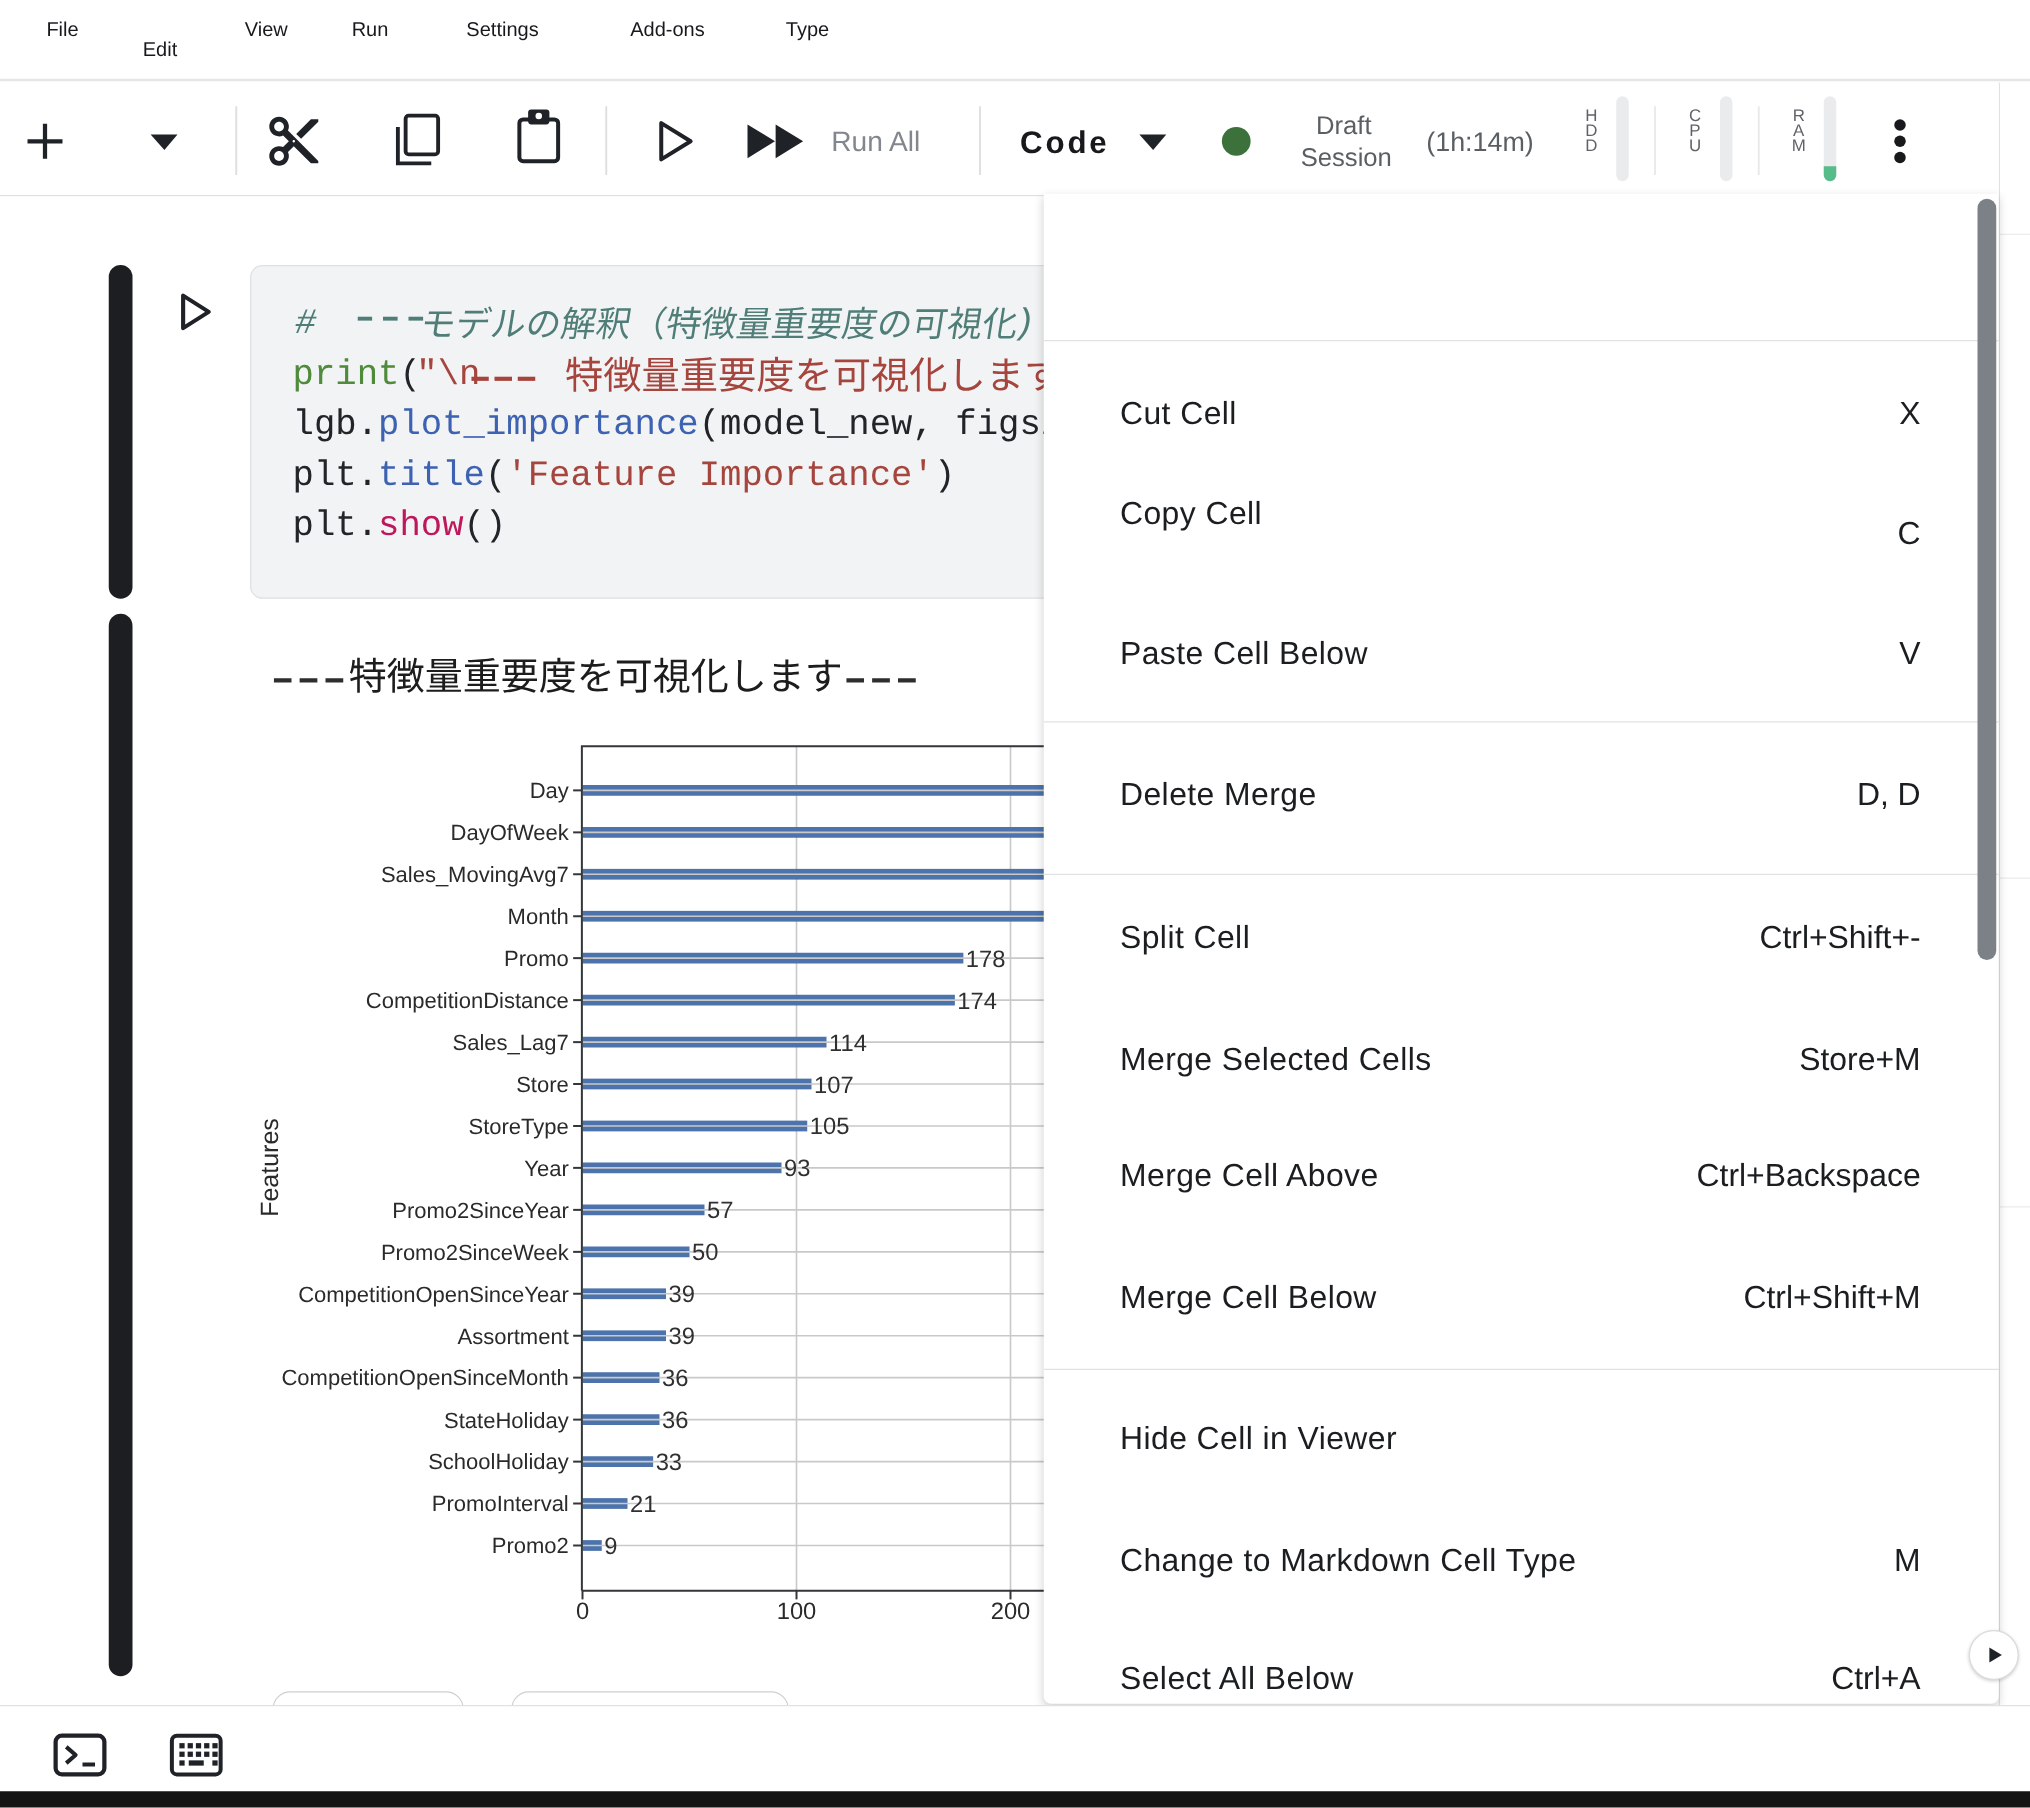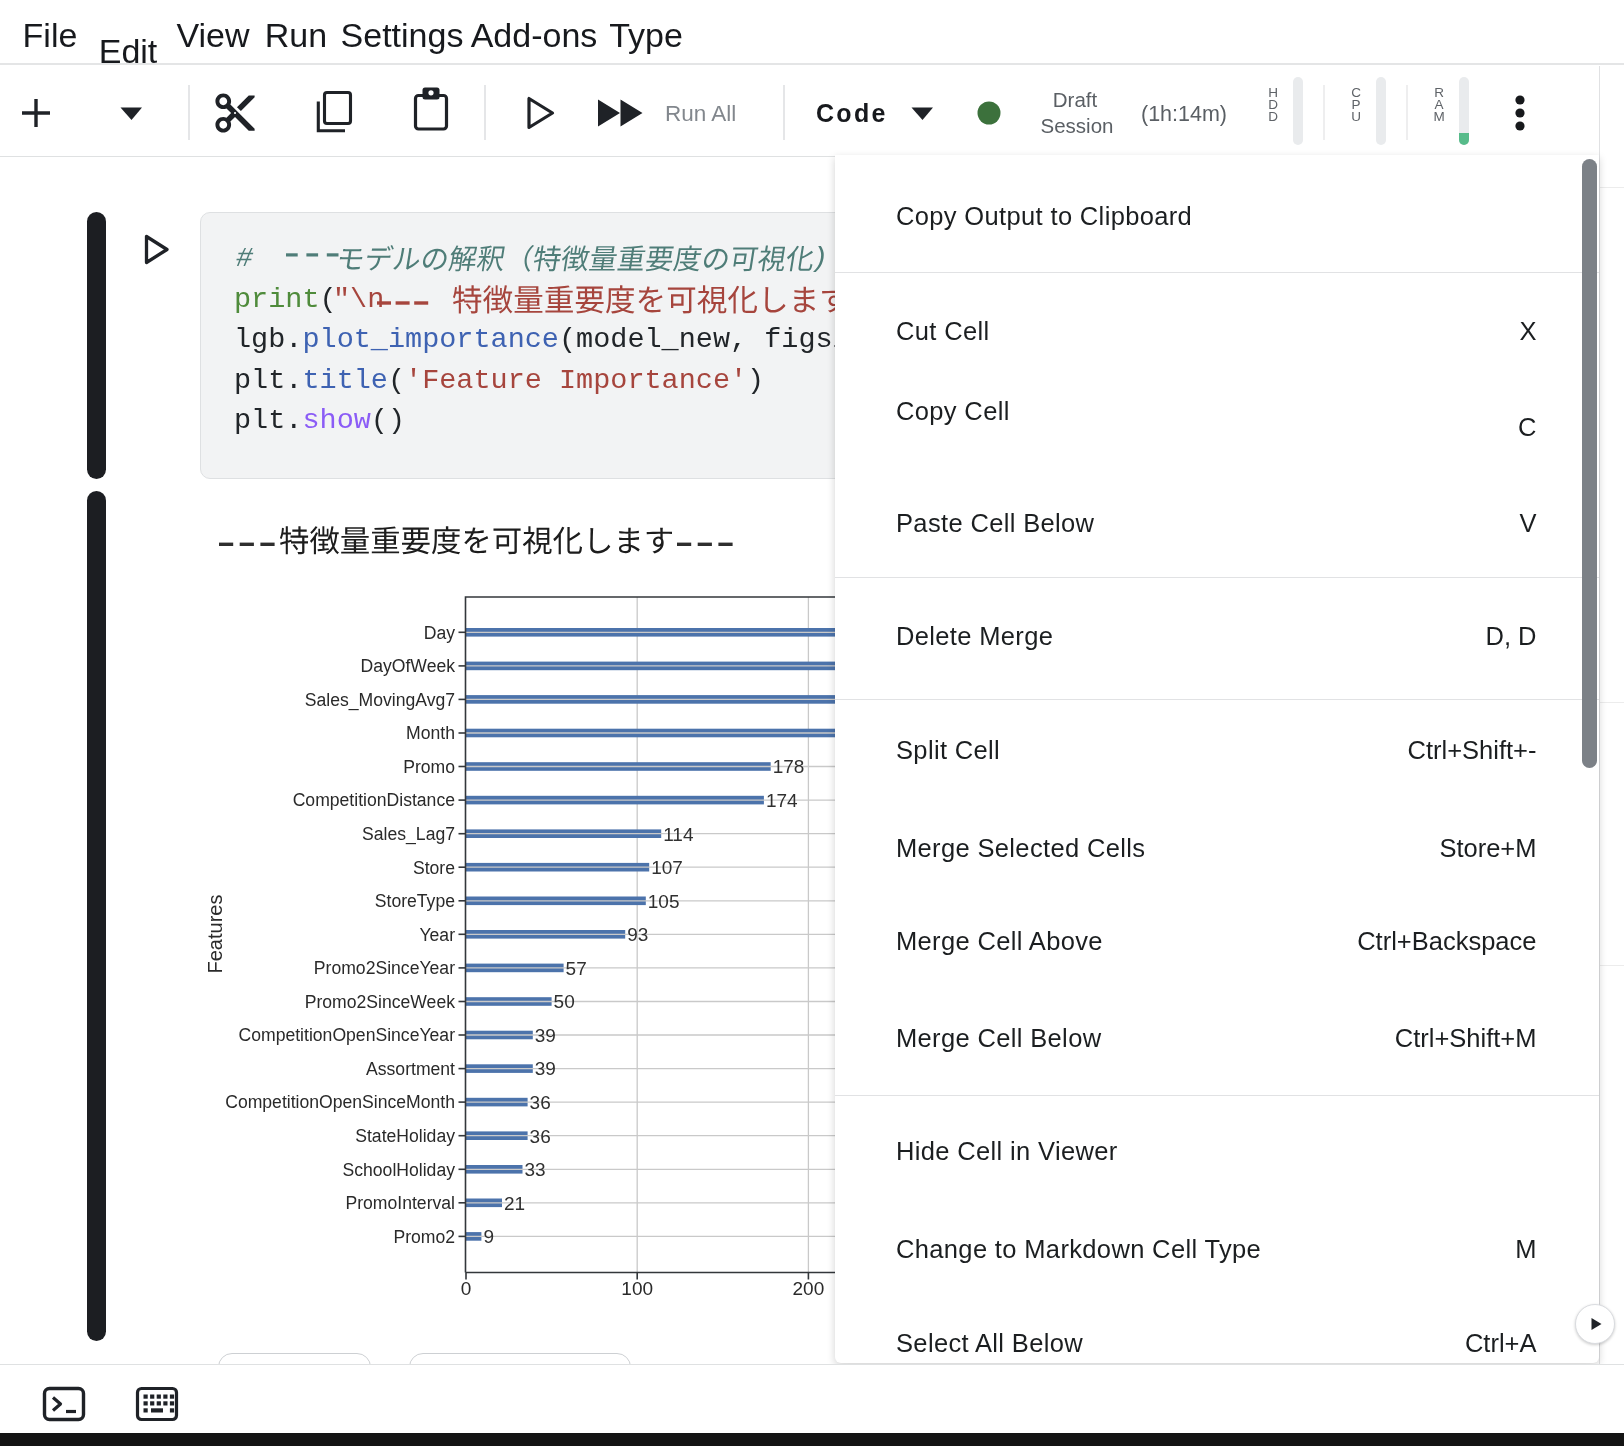--- a/index.html
+++ b/index.html
@@ -2,21 +2,21 @@
 <html><head><meta charset="utf-8"><style>
 *{margin:0;padding:0;box-sizing:border-box}
 html,body{width:1624px;height:1446px;overflow:hidden;background:#fff;font-family:"Liberation Sans",sans-serif}
 .abs{position:absolute}
 .mono{font-family:"Liberation Mono",monospace;font-size:28.5px;line-height:28.5px;white-space:pre}
 .mi{position:absolute;left:61px;font-size:25.5px;letter-spacing:0.35px;line-height:32px;color:#1b1e20;white-space:pre}
 .ms{position:absolute;right:62px;font-size:25.5px;line-height:32px;color:#1b1e20;white-space:pre}
 </style></head>
 <body>
 
-<div class="abs" style="left:0;top:0;width:1624px;height:65px;border-bottom:2px solid #e4e5e6;font-size:34px;color:#17191d;z-index:5;background:#fff">
+<div class="abs" style="left:0;top:0;width:1624px;height:65px;border-bottom:2px solid #e4e5e6;font-size:16px;color:#17191d;z-index:5;background:#fff">
     <span style="position:absolute;left:50px;top:16px;transform:translateX(-50%)">File</span>
     <span style="position:absolute;left:128px;top:32px;transform:translateX(-50%)">Edit</span>
     <span style="position:absolute;left:213px;top:16px;transform:translateX(-50%)">View</span>
     <span style="position:absolute;left:296px;top:16px;transform:translateX(-50%)">Run</span>
     <span style="position:absolute;left:402px;top:16px;transform:translateX(-50%)">Settings</span>
     <span style="position:absolute;left:534px;top:16px;transform:translateX(-50%)">Add-ons</span>
     <span style="position:absolute;left:646px;top:16px;transform:translateX(-50%)">Type</span>
   </div>
 
 <div class="abs" style="left:0;top:67px;width:1599px;height:90px;border-bottom:1px solid #dfe1e2;background:#fff;z-index:4">
@@ -96,21 +96,21 @@
   </svg>
 <svg class="abs" style="left:452px;top:281px;z-index:2" width="400" height="42" viewBox="0 0 400 42">
     <defs>
       <path id="jb" d="M13.4 7.6H27.9V9.7H13.4ZM11.6 13.6H29.3V15.8H11.6ZM12.1 19.4H29.2V21.6H12.1ZM19.5 4.3H21.7V14.8H19.5ZM23.3 15.4H25.6V29.6Q25.6 30.6 25.3 31.2Q25.0 31.7 24.3 32.0Q23.6 32.3 22.3 32.4Q21.1 32.4 19.3 32.4Q19.3 31.9 19.0 31.3Q18.8 30.6 18.6 30.1Q20.0 30.2 21.1 30.2Q22.3 30.2 22.6 30.2Q23.0 30.1 23.1 30.0Q23.3 29.9 23.3 29.6ZM13.7 23.5 15.5 22.5Q16.3 23.2 17.0 24.0Q17.8 24.9 18.4 25.8Q19.1 26.6 19.4 27.3L17.6 28.5Q17.2 27.8 16.6 26.9Q16.0 26.1 15.3 25.1Q14.5 24.2 13.7 23.5ZM1.1 20.9Q2.5 20.6 4.4 20.0Q6.3 19.5 8.3 18.9Q10.4 18.3 12.5 17.6L12.8 19.7Q9.9 20.6 7.0 21.5Q4.0 22.4 1.7 23.2ZM6.8 4.3H8.9V32.4H6.8ZM3.0 5.9 5.0 6.3Q4.8 8.3 4.4 10.3Q4.1 12.3 3.7 14.1Q3.2 15.8 2.6 17.2Q2.4 17.1 2.1 16.9Q1.8 16.7 1.5 16.5Q1.1 16.3 0.9 16.2Q1.5 14.9 1.9 13.2Q2.3 11.5 2.6 9.7Q2.8 7.8 3.0 5.9ZM3.2 10.5H12.1V12.7H2.8Z M52.5 10.4H60.1V12.4H52.0ZM52.8 4.3 54.9 4.6Q54.5 7.3 53.8 9.8Q53.2 12.4 52.3 14.6Q51.5 16.8 50.3 18.5Q50.2 18.3 49.9 18.0Q49.6 17.6 49.3 17.3Q49.0 17.0 48.8 16.8Q49.8 15.3 50.6 13.3Q51.4 11.3 51.9 9.0Q52.4 6.7 52.8 4.3ZM43.7 4.3H45.6V13.8H43.7ZM39.6 6.8H41.3V12.7H48.1V6.9H49.8V14.6H39.6ZM39.5 17.0H49.5V18.9H39.5ZM40.1 21.8H49.4V23.6H40.1ZM38.8 27.5Q40.9 27.3 43.9 27.0Q46.9 26.7 50.1 26.4L50.1 28.2Q47.2 28.6 44.3 28.9Q41.4 29.3 39.2 29.5ZM43.7 17.9H45.7V27.7L43.7 28.0ZM52.8 12.5Q53.3 16.6 54.2 20.1Q55.1 23.7 56.6 26.4Q58.1 29.1 60.4 30.7Q60.2 30.8 59.9 31.1Q59.6 31.4 59.4 31.8Q59.1 32.1 58.9 32.4Q56.6 30.6 55.0 27.6Q53.5 24.7 52.6 21.0Q51.7 17.2 51.2 12.8ZM56.7 11.4 58.7 11.6Q58.4 15.5 57.7 18.8Q57.0 22.0 55.8 24.5Q54.6 27.1 52.8 29.1Q51.0 31.1 48.4 32.5Q48.3 32.3 48.0 32.0Q47.7 31.7 47.5 31.4Q47.2 31.1 46.9 30.9Q50.3 29.2 52.3 26.5Q54.3 23.9 55.3 20.1Q56.3 16.3 56.7 11.4ZM36.7 4.3 38.8 5.1Q37.6 6.9 36.0 8.8Q34.3 10.7 32.7 12.1Q32.6 11.9 32.3 11.6Q32.1 11.2 31.9 10.9Q31.6 10.6 31.4 10.4Q32.4 9.6 33.4 8.5Q34.4 7.5 35.3 6.4Q36.1 5.3 36.7 4.3ZM37.3 10.4 39.3 11.1Q38.5 12.9 37.3 14.8Q36.2 16.6 35.0 18.2Q33.7 19.9 32.4 21.1Q32.3 20.9 32.1 20.5Q31.9 20.1 31.6 19.7Q31.3 19.3 31.1 19.1Q32.8 17.5 34.5 15.1Q36.2 12.8 37.3 10.4ZM35.1 16.0 37.2 13.9 37.2 13.9V32.4H35.1Z M68.8 9.6V11.3H84.1V9.6ZM68.8 6.7V8.3H84.1V6.7ZM66.6 5.3H86.4V12.7H66.6ZM68.2 21.7V23.4H85.0V21.7ZM68.2 18.6V20.3H85.0V18.6ZM66.1 17.1H87.3V24.8H66.1ZM75.3 17.7H77.6V30.8H75.3ZM62.8 14.0H90.3V15.8H62.8ZM65.2 26.5H87.9V28.1H65.2ZM62.6 29.9H90.4V31.7H62.6Z M93.4 29.6H120.9V31.5H93.4ZM93.6 9.7H120.7V11.6H93.6ZM95.7 25.1H118.9V26.9H95.7ZM105.8 6.6H108.1V30.5H105.8ZM116.5 4.5 117.7 6.3Q115.7 6.6 113.1 6.9Q110.5 7.2 107.7 7.4Q104.8 7.6 101.9 7.7Q99.0 7.9 96.4 7.9Q96.3 7.5 96.2 7.0Q96.0 6.4 95.9 6.1Q98.5 6.0 101.4 5.9Q104.3 5.7 107.0 5.5Q109.8 5.3 112.2 5.1Q114.7 4.8 116.5 4.5ZM98.9 19.0V21.3H115.4V19.0ZM98.9 15.1V17.4H115.4V15.1ZM96.7 13.5H117.8V23.0H96.7Z M123.8 21.0H151.6V22.9H123.8ZM124.5 5.6H150.9V7.7H124.5ZM134.4 17.8 136.7 18.4Q135.7 20.0 134.5 21.8Q133.3 23.5 132.1 25.2Q130.9 26.9 129.9 28.1L127.7 27.4Q128.7 26.1 129.9 24.5Q131.1 22.8 132.3 21.1Q133.5 19.3 134.4 17.8ZM143.6 21.7 145.8 22.3Q144.8 24.9 143.0 26.6Q141.3 28.4 138.7 29.6Q136.2 30.7 132.8 31.4Q129.4 32.1 125.1 32.4Q125.0 31.9 124.8 31.4Q124.5 30.8 124.2 30.4Q129.7 30.1 133.6 29.2Q137.4 28.3 139.9 26.5Q142.4 24.7 143.6 21.7ZM129.4 27.1 130.5 25.4Q134.3 26.1 138.0 26.9Q141.8 27.8 145.1 28.8Q148.3 29.7 150.7 30.6L149.3 32.5Q147.0 31.6 143.8 30.6Q140.6 29.6 136.9 28.7Q133.3 27.8 129.4 27.1ZM132.9 6.4H135.1V17.1H132.9ZM140.0 6.4H142.2V17.1H140.0ZM128.2 12.2V16.3H147.3V12.2ZM126.0 10.3H149.6V18.2H126.0Z M159.9 12.9H181.7V14.8H159.9ZM160.3 21.8H177.8V23.7H160.3ZM164.8 10.2H167.0V18.0H174.5V10.2H176.7V19.8H164.8ZM177.2 21.8H177.7L178.1 21.7L179.5 22.5Q178.3 24.9 176.3 26.6Q174.2 28.3 171.7 29.5Q169.1 30.6 166.1 31.4Q163.2 32.1 160.1 32.5Q160.0 32.0 159.7 31.5Q159.4 30.9 159.1 30.5Q162.0 30.2 164.8 29.6Q167.6 29.0 170.0 28.0Q172.5 27.0 174.3 25.6Q176.2 24.1 177.2 22.1ZM165.8 23.4Q167.2 25.4 169.7 26.9Q172.2 28.4 175.5 29.3Q178.7 30.2 182.4 30.5Q182.2 30.8 181.9 31.1Q181.7 31.5 181.4 31.8Q181.2 32.2 181.1 32.5Q177.3 32.0 174.0 31.0Q170.7 29.9 168.1 28.2Q165.5 26.5 163.8 24.2ZM168.0 4.3H170.4V8.5H168.0ZM157.8 7.3H181.9V9.4H157.8ZM156.7 7.3H158.9V16.2Q158.9 17.9 158.8 20.0Q158.7 22.2 158.4 24.4Q158.1 26.6 157.5 28.7Q156.8 30.7 155.8 32.5Q155.7 32.3 155.3 32.0Q155.0 31.8 154.6 31.6Q154.2 31.3 154.0 31.2Q154.9 29.6 155.5 27.7Q156.0 25.7 156.3 23.7Q156.5 21.7 156.6 19.8Q156.7 17.8 156.7 16.2Z M197.7 5.8Q197.5 6.7 197.2 7.9Q196.9 9.2 196.3 10.7Q195.7 12.1 194.9 13.6Q194.1 15.1 193.2 16.3Q193.8 15.9 194.5 15.6Q195.2 15.4 196.0 15.2Q196.8 15.1 197.4 15.1Q199.2 15.1 200.4 16.1Q201.6 17.1 201.6 19.0Q201.6 19.6 201.6 20.5Q201.7 21.4 201.7 22.4Q201.7 23.4 201.7 24.3Q201.7 25.3 201.7 26.0H199.4Q199.4 25.4 199.5 24.6Q199.5 23.7 199.5 22.8Q199.5 21.9 199.5 21.1Q199.5 20.2 199.5 19.7Q199.5 18.3 198.7 17.7Q197.8 17.1 196.6 17.1Q195.2 17.1 193.8 17.7Q192.4 18.3 191.4 19.3Q190.7 19.9 190.0 20.7Q189.4 21.5 188.6 22.5L186.5 20.9Q188.7 18.8 190.2 16.9Q191.6 15.1 192.6 13.5Q193.5 11.9 194.0 10.6Q194.5 9.3 194.8 8.0Q195.1 6.7 195.2 5.6ZM187.2 9.1Q188.4 9.3 189.9 9.4Q191.3 9.4 192.4 9.4Q194.4 9.4 196.8 9.3Q199.2 9.2 201.6 9.0Q204.0 8.8 206.1 8.4L206.1 10.7Q204.5 10.9 202.7 11.1Q200.9 11.3 199.0 11.4Q197.2 11.5 195.4 11.5Q193.7 11.6 192.2 11.6Q191.6 11.6 190.7 11.6Q189.9 11.6 189.0 11.5Q188.1 11.5 187.2 11.4ZM210.6 16.5Q210.2 16.6 209.7 16.8Q209.2 16.9 208.8 17.1Q208.3 17.3 207.9 17.5Q206.3 18.1 204.2 19.0Q202.0 19.9 199.8 21.0Q198.3 21.8 197.2 22.6Q196.0 23.5 195.3 24.4Q194.7 25.3 194.7 26.4Q194.7 27.3 195.1 27.8Q195.5 28.3 196.2 28.6Q197.0 28.9 198.0 29.0Q199.0 29.1 200.2 29.1Q202.0 29.1 204.2 28.9Q206.5 28.7 208.5 28.4L208.5 30.8Q207.3 31.0 205.9 31.1Q204.4 31.2 202.9 31.3Q201.4 31.4 200.1 31.4Q197.9 31.4 196.1 31.0Q194.3 30.6 193.3 29.6Q192.2 28.6 192.2 26.7Q192.2 25.3 192.8 24.2Q193.5 23.0 194.6 22.1Q195.6 21.1 197.0 20.3Q198.3 19.5 199.7 18.8Q201.1 18.0 202.4 17.5Q203.7 16.9 204.9 16.4Q206.1 15.9 207.1 15.4Q207.8 15.1 208.4 14.8Q209.0 14.5 209.6 14.2Z M237.0 7.2H239.4V29.1Q239.4 30.4 239.1 31.0Q238.7 31.7 237.8 32.0Q236.9 32.3 235.3 32.3Q233.7 32.4 231.4 32.4Q231.4 32.1 231.2 31.6Q231.0 31.1 230.9 30.7Q230.7 30.2 230.5 29.9Q231.7 30.0 232.9 30.0Q234.0 30.0 234.9 30.0Q235.8 30.0 236.2 30.0Q236.7 29.9 236.9 29.8Q237.0 29.6 237.0 29.1ZM219.0 13.3H221.3V27.1H219.0ZM220.0 13.3H231.6V24.7H220.0V22.5H229.3V15.5H220.0ZM215.9 6.5H243.2V8.8H215.9Z M266.4 22.4H268.5V29.4Q268.5 30.0 268.6 30.1Q268.8 30.3 269.3 30.3Q269.5 30.3 270.0 30.3Q270.4 30.3 270.9 30.3Q271.4 30.3 271.6 30.3Q272.0 30.3 272.2 30.0Q272.3 29.8 272.4 29.0Q272.5 28.2 272.5 26.6Q272.7 26.8 273.1 26.9Q273.4 27.1 273.8 27.2Q274.1 27.3 274.4 27.4Q274.3 29.3 274.1 30.4Q273.8 31.4 273.3 31.8Q272.8 32.2 271.9 32.2Q271.7 32.2 271.3 32.2Q270.9 32.2 270.4 32.2Q270.0 32.2 269.6 32.2Q269.2 32.2 269.0 32.2Q268.0 32.2 267.4 32.0Q266.8 31.7 266.6 31.1Q266.4 30.5 266.4 29.4ZM261.4 12.8V16.0H269.9V12.8ZM261.4 17.8V21.1H269.9V17.8ZM261.4 7.8V11.0H269.9V7.8ZM259.3 5.9H272.1V23.0H259.3ZM261.8 22.4H264.0Q263.8 24.7 263.1 26.7Q262.4 28.6 261.0 30.0Q259.5 31.5 257.0 32.5Q256.9 32.2 256.6 31.9Q256.4 31.5 256.1 31.2Q255.9 30.9 255.6 30.7Q257.9 29.9 259.2 28.7Q260.4 27.5 261.0 25.9Q261.6 24.3 261.8 22.4ZM246.5 10.0H256.0V12.1H246.5ZM251.0 19.2 253.2 16.5V32.4H251.0ZM251.0 4.3H253.2V11.1H251.0ZM253.2 16.8Q253.6 17.1 254.3 17.7Q255.0 18.4 255.8 19.2Q256.6 19.9 257.3 20.6Q258.0 21.2 258.3 21.5L256.9 23.4Q256.5 22.9 255.9 22.2Q255.2 21.4 254.4 20.6Q253.7 19.8 253.0 19.1Q252.3 18.5 251.8 18.0ZM255.3 10.0H255.7L256.1 9.9L257.4 10.8Q256.3 13.6 254.6 16.1Q252.8 18.7 250.8 20.8Q248.7 22.9 246.6 24.3Q246.5 24.0 246.2 23.6Q246.0 23.2 245.8 22.8Q245.6 22.5 245.4 22.3Q247.4 21.0 249.3 19.2Q251.2 17.3 252.8 15.1Q254.4 12.8 255.3 10.5Z M290.3 5.0H292.6V27.8Q292.6 28.6 292.7 29.1Q292.9 29.5 293.3 29.7Q293.8 29.8 294.6 29.8Q295.0 29.8 295.8 29.8Q296.6 29.8 297.6 29.8Q298.6 29.8 299.4 29.8Q300.3 29.8 300.7 29.8Q301.5 29.8 301.9 29.4Q302.3 28.9 302.5 27.7Q302.7 26.5 302.8 24.2Q303.3 24.6 303.9 24.8Q304.5 25.1 305.0 25.2Q304.8 27.7 304.5 29.2Q304.1 30.7 303.2 31.4Q302.4 32.0 300.8 32.0Q300.5 32.0 299.9 32.0Q299.3 32.0 298.4 32.0Q297.6 32.0 296.8 32.0Q295.9 32.0 295.3 32.0Q294.7 32.0 294.5 32.0Q292.9 32.0 292.0 31.6Q291.0 31.3 290.7 30.3Q290.3 29.4 290.3 27.7ZM301.8 10.1 303.4 12.1Q301.9 13.3 300.0 14.6Q298.0 15.8 295.9 17.0Q293.9 18.2 291.8 19.2Q291.7 18.8 291.4 18.3Q291.1 17.8 290.9 17.4Q292.8 16.4 294.9 15.1Q296.9 13.9 298.7 12.6Q300.5 11.3 301.8 10.1ZM285.0 4.8 287.2 5.5Q286.1 8.2 284.5 10.8Q282.9 13.3 281.1 15.6Q279.3 17.8 277.4 19.5Q277.3 19.2 277.1 18.8Q276.8 18.4 276.5 17.9Q276.3 17.5 276.0 17.2Q277.8 15.7 279.5 13.8Q281.1 11.8 282.6 9.5Q284.0 7.2 285.0 4.8ZM281.5 12.8 283.7 10.5 283.7 10.6V32.4H281.5Z M316.4 6.2Q316.3 6.9 316.2 7.7Q316.2 8.5 316.1 9.2Q316.1 10.5 316.0 12.4Q315.9 14.3 315.9 16.5Q315.8 18.6 315.8 20.7Q315.8 22.8 315.8 24.5Q315.8 26.2 316.4 27.2Q317.0 28.2 318.2 28.6Q319.3 29.1 320.8 29.1Q322.9 29.1 324.5 28.5Q326.2 28.0 327.5 27.1Q328.9 26.2 329.9 25.1Q330.9 23.9 331.7 22.7L333.5 24.8Q332.7 25.9 331.5 27.1Q330.4 28.3 328.8 29.3Q327.3 30.3 325.2 30.9Q323.2 31.6 320.7 31.6Q318.5 31.6 316.8 30.9Q315.1 30.2 314.2 28.7Q313.3 27.2 313.3 24.7Q313.3 23.4 313.3 21.7Q313.3 20.0 313.4 18.3Q313.4 16.5 313.5 14.8Q313.5 13.1 313.5 11.6Q313.6 10.2 313.6 9.2Q313.6 8.4 313.5 7.6Q313.5 6.8 313.3 6.1Z M354.1 5.7Q354.1 6.1 354.0 6.6Q354.0 7.1 354.0 7.8Q354.0 8.2 353.9 9.1Q353.9 10.1 353.9 11.2Q353.9 12.4 353.9 13.5Q353.9 14.7 353.9 15.7Q353.9 17.2 354.0 18.9Q354.0 20.5 354.1 22.1Q354.2 23.7 354.3 25.0Q354.4 26.3 354.4 27.1Q354.4 28.2 353.8 29.2Q353.3 30.2 352.1 30.8Q351.0 31.4 349.0 31.4Q345.7 31.4 343.9 30.3Q342.2 29.1 342.2 26.9Q342.2 25.5 343.0 24.5Q343.9 23.4 345.4 22.8Q347.0 22.2 349.2 22.2Q351.7 22.2 353.8 22.8Q355.9 23.3 357.7 24.2Q359.5 25.1 360.8 26.0Q362.2 26.9 363.1 27.7L361.7 29.8Q360.6 28.9 359.3 27.9Q357.9 26.9 356.3 26.1Q354.7 25.3 352.9 24.7Q351.0 24.2 348.9 24.2Q346.7 24.2 345.6 25.0Q344.4 25.7 344.4 26.8Q344.4 27.5 344.9 28.0Q345.3 28.6 346.2 28.9Q347.2 29.3 348.7 29.3Q349.6 29.3 350.3 29.0Q351.1 28.8 351.5 28.2Q351.9 27.6 351.9 26.6Q351.9 25.7 351.9 24.3Q351.8 22.9 351.8 21.3Q351.7 19.6 351.7 18.2Q351.6 16.7 351.6 15.7Q351.6 14.6 351.6 13.5Q351.6 12.4 351.6 11.4Q351.6 10.3 351.6 9.3Q351.6 8.3 351.6 7.6Q351.6 7.2 351.6 6.6Q351.6 6.0 351.5 5.7ZM342.4 9.0Q343.2 9.2 344.2 9.3Q345.2 9.4 346.3 9.5Q347.4 9.6 348.4 9.7Q349.5 9.7 350.2 9.7Q353.2 9.7 356.2 9.5Q359.2 9.3 362.2 8.8L362.2 11.0Q360.5 11.2 358.5 11.4Q356.5 11.6 354.4 11.7Q352.3 11.8 350.3 11.8Q349.2 11.8 347.7 11.7Q346.3 11.6 344.8 11.5Q343.4 11.4 342.5 11.3ZM342.3 15.5Q343.1 15.7 344.1 15.8Q345.1 15.9 346.2 16.0Q347.2 16.0 348.2 16.1Q349.2 16.1 350.0 16.1Q352.2 16.1 354.3 16.0Q356.4 15.9 358.4 15.7Q360.5 15.5 362.4 15.2L362.4 17.5Q360.9 17.7 359.4 17.8Q357.9 18.0 356.4 18.1Q354.9 18.2 353.3 18.2Q351.7 18.2 349.9 18.2Q348.9 18.2 347.5 18.2Q346.2 18.1 344.8 18.0Q343.4 18.0 342.3 17.8Z M386.4 5.8Q386.4 5.9 386.3 6.3Q386.3 6.7 386.3 7.1Q386.3 7.5 386.2 7.7Q386.2 8.3 386.2 9.3Q386.2 10.3 386.2 11.5Q386.2 12.7 386.2 13.9Q386.2 15.1 386.2 16.2Q386.3 17.3 386.3 18.0L383.9 16.8Q383.9 16.4 383.9 15.5Q383.9 14.7 383.9 13.5Q383.9 12.4 383.9 11.2Q383.9 10.1 383.9 9.1Q383.8 8.2 383.8 7.7Q383.8 7.1 383.7 6.5Q383.6 6.0 383.6 5.8ZM370.1 10.0Q371.4 10.0 373.0 10.0Q374.6 9.9 376.4 9.9Q378.2 9.8 380.0 9.8Q381.8 9.7 383.5 9.7Q385.2 9.7 386.7 9.7Q388.1 9.7 389.4 9.7Q390.8 9.7 392.0 9.7Q393.2 9.7 394.1 9.7Q395.1 9.7 395.6 9.7L395.6 12.0Q394.3 11.9 392.2 11.9Q390.0 11.8 386.6 11.8Q384.6 11.8 382.5 11.9Q380.3 11.9 378.2 12.0Q376.0 12.0 374.0 12.2Q371.9 12.3 370.2 12.4ZM386.2 18.9Q386.2 21.0 385.6 22.3Q385.0 23.7 384.0 24.4Q382.9 25.1 381.5 25.1Q380.5 25.1 379.6 24.7Q378.7 24.4 378.0 23.7Q377.3 23.1 376.9 22.1Q376.5 21.2 376.5 19.9Q376.5 18.4 377.2 17.2Q377.9 16.0 379.2 15.3Q380.4 14.6 381.9 14.6Q383.7 14.6 384.8 15.4Q386.0 16.2 386.6 17.6Q387.2 19.0 387.2 20.8Q387.2 22.3 386.8 23.9Q386.4 25.5 385.3 27.0Q384.3 28.4 382.5 29.6Q380.8 30.8 378.1 31.6L376.0 29.6Q378.1 29.2 379.8 28.4Q381.4 27.6 382.6 26.5Q383.7 25.4 384.3 23.9Q384.9 22.5 384.9 20.6Q384.9 18.5 384.0 17.6Q383.1 16.6 381.9 16.6Q381.1 16.6 380.4 17.0Q379.6 17.4 379.2 18.2Q378.8 18.9 378.8 19.9Q378.8 21.3 379.7 22.1Q380.6 22.9 381.9 22.9Q382.8 22.9 383.5 22.4Q384.2 21.9 384.5 20.8Q384.8 19.7 384.5 18.1Z"></path>
     </defs>
     <use href="#jb" fill="#a6453d"></use>
   </svg>
 
 <div class="abs mono" style="left:234px;top:326px;z-index:2"><span style="color:#212529">lgb.</span><span style="color:#3e62b2">plot_importance</span><span style="color:#212529">(model_new, figsize=(12,8))</span></div>
 <div class="abs mono" style="left:234px;top:366.5px;z-index:2"><span style="color:#212529">plt.</span><span style="color:#3e62b2">title</span><span style="color:#212529">(</span><span style="color:#a6453d">'Feature Importance'</span><span style="color:#212529">)</span></div>
-<div class="abs mono" style="left:234px;top:406.5px;z-index:2"><span style="color:#212529">plt.</span><span style="color:#8b5cf6">show</span><span style="color:#212529">()</span></div>
+<div class="abs mono" style="left:234px;top:406.5px;z-index:2"><span style="color:#212529">plt.</span><span style="color:#be185d">show</span><span style="color:#212529">()</span></div>
 
 <div class="abs" style="left:87px;top:491px;width:19px;height:850px;background:#1c1e22;border-radius:10px;z-index:2"></div>
 <svg class="abs" style="left:219px;top:541.5px;z-index:2" width="70" height="5" viewBox="0 0 70 5">
     <g fill="#2e2e2e">
       <rect x="0" y="0.6" width="14.2" height="3.4"></rect>
       <rect x="20.7" y="0.6" width="14.2" height="3.4"></rect>
       <rect x="41.4" y="0.6" width="14.2" height="3.4"></rect>
     </g>
   </svg>
 <svg class="abs" style="left:278.6px;top:522px;z-index:2" width="400" height="42" viewBox="0 0 400 42">
@@ -242,21 +242,20 @@
 
 <div class="abs" style="left:218px;top:1353px;width:153px;height:30px;border:1.5px solid #cdd0d3;border-radius:14px;background:#fff;z-index:2"></div>
 <div class="abs" style="left:409px;top:1353px;width:222px;height:30px;border:1.5px solid #cdd0d3;border-radius:14px;background:#fff;z-index:2"></div>
 
 <div class="abs" style="left:1598.5px;top:66px;width:1.5px;height:1298px;background:#e0e1e3;z-index:3"></div>
 <div class="abs" style="left:1600px;top:186.5px;width:24px;height:1px;background:#ececec;z-index:3"></div>
 <div class="abs" style="left:1600px;top:701.5px;width:24px;height:1px;background:#ececec;z-index:3"></div>
 <div class="abs" style="left:1600px;top:964.5px;width:24px;height:1px;background:#ececec;z-index:3"></div>
 
 <div class="abs" style="left:835px;top:155px;width:763.5px;height:1208px;background:#fff;border-radius:0 0 6px 6px;box-shadow:0 3px 8px rgba(0,0,0,0.18);z-index:10">
-<div class="mi" style="top:45px">Copy Output to Clipboard</div>
 <div style="position:absolute;left:0;right:0;top:117px;height:1px;background:#e1e2e4"></div>
 <div class="mi" style="top:160px">Cut Cell</div>
 <div class="ms" style="top:160px">X</div>
 <div class="mi" style="top:240px">Copy Cell</div>
 <div class="ms" style="top:256px">C</div>
 <div class="mi" style="top:352px">Paste Cell Below</div>
 <div class="ms" style="top:352px">V</div>
 <div style="position:absolute;left:0;right:0;top:422px;height:1px;background:#e1e2e4"></div>
 <div class="mi" style="top:465px">Delete Merge</div>
 <div class="ms" style="top:465px">D, D</div>

